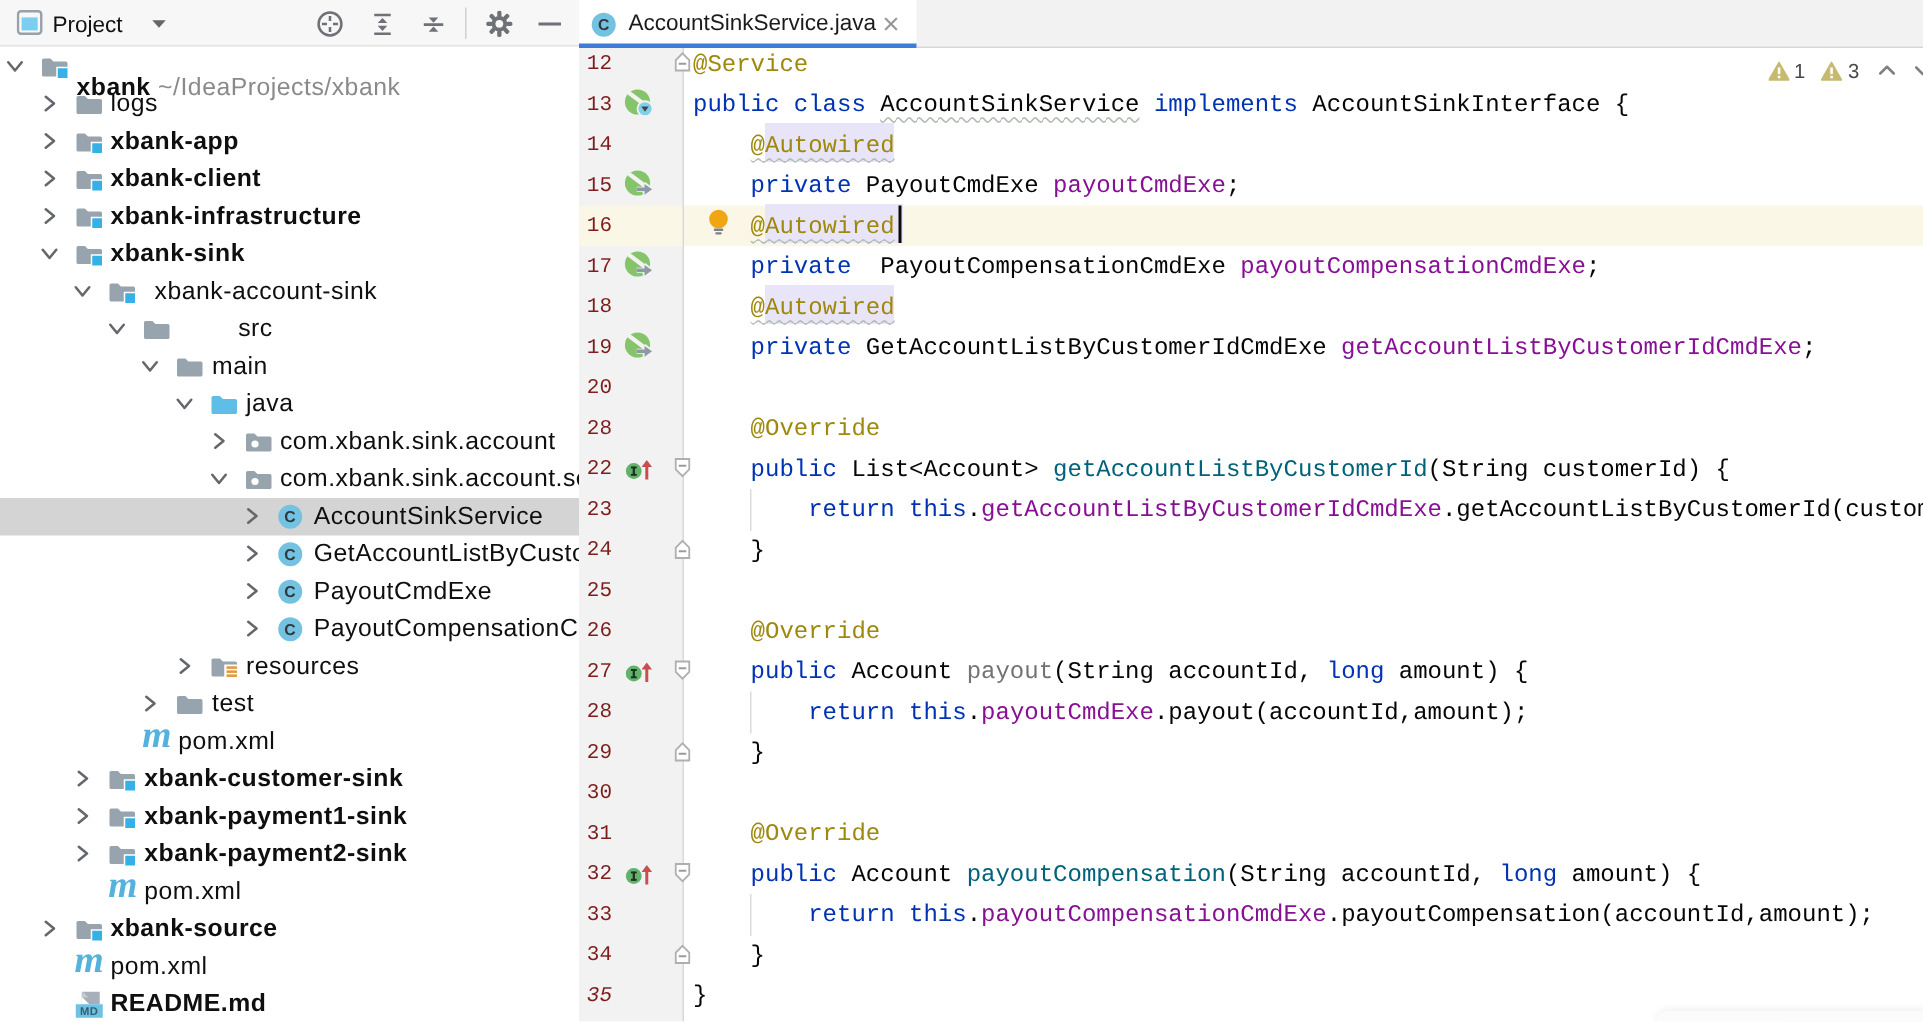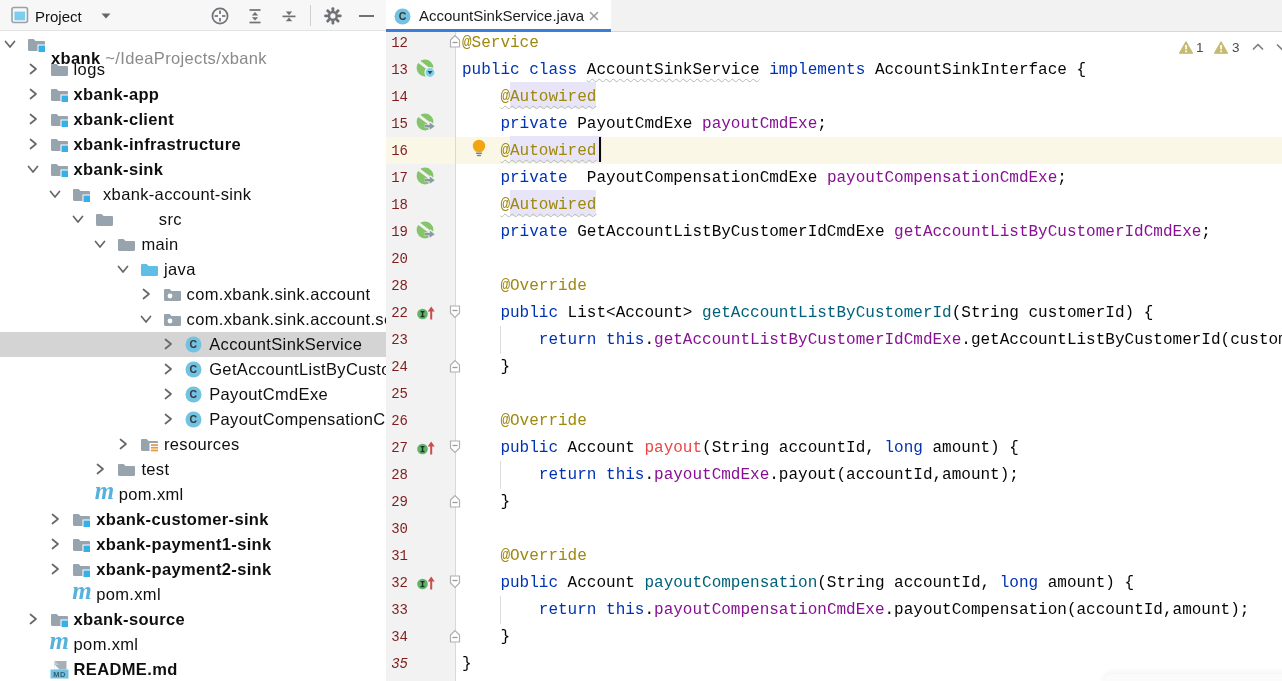--- a/index.html
+++ b/index.html
@@ -52,21 +52,21 @@
 <div class="cl" style="top:110.5px;">    <span style="color:#0033B3">private</span> PayoutCmdExe <span style="color:#871094">payoutCmdExe</span>;</div>
 <div class="cl" style="top:137.5px;">    <span class="wv" style="color:#9E880D">@Autowired</span></div>
 <div class="cl" style="top:164.5px;">    <span style="color:#0033B3">private</span>  PayoutCompensationCmdExe <span style="color:#871094">payoutCompensationCmdExe</span>;</div>
 <div class="cl" style="top:191.5px;">    <span class="wv" style="color:#9E880D">@Autowired</span></div>
 <div class="cl" style="top:218.5px;">    <span style="color:#0033B3">private</span> GetAccountListByCustomerIdCmdExe <span style="color:#871094">getAccountListByCustomerIdCmdExe</span>;</div>
 <div class="cl" style="top:272.5px;">    <span style="color:#9E880D">@Override</span></div>
 <div class="cl" style="top:299.5px;">    <span style="color:#0033B3">public</span> List&lt;Account&gt; <span style="color:#00627A">getAccountListByCustomerId</span>(String customerId) {</div>
 <div class="cl" style="top:326.5px;">        <span style="color:#0033B3">return</span> <span style="color:#0033B3">this</span>.<span style="color:#871094">getAccountListByCustomerIdCmdExe</span>.getAccountListByCustomerId(customerId);</div>
 <div class="cl" style="top:353.5px;">    }</div>
 <div class="cl" style="top:407.5px;">    <span style="color:#9E880D">@Override</span></div>
-<div class="cl" style="top:434.5px;">    <span style="color:#0033B3">public</span> Account <span style="color:#ef4444">payout</span>(String accountId, <span style="color:#0033B3">long</span> amount) {</div>
+<div class="cl" style="top:434.5px;">    <span style="color:#0033B3">public</span> Account <span style="color:#737373">payout</span>(String accountId, <span style="color:#0033B3">long</span> amount) {</div>
 <div class="cl" style="top:461.5px;">        <span style="color:#0033B3">return</span> <span style="color:#0033B3">this</span>.<span style="color:#871094">payoutCmdExe</span>.payout(accountId,amount);</div>
 <div class="cl" style="top:488.5px;">    }</div>
 <div class="cl" style="top:542.5px;">    <span style="color:#9E880D">@Override</span></div>
 <div class="cl" style="top:569.5px;">    <span style="color:#0033B3">public</span> Account <span style="color:#00627A">payoutCompensation</span>(String accountId, <span style="color:#0033B3">long</span> amount) {</div>
 <div class="cl" style="top:596.5px;">        <span style="color:#0033B3">return</span> <span style="color:#0033B3">this</span>.<span style="color:#871094">payoutCompensationCmdExe</span>.payoutCompensation(accountId,amount);</div>
 <div class="cl" style="top:623.5px;">    }</div>
 <div class="cl" style="top:650.5px;">}</div>
 <div style="position:absolute;left:598.5px;top:137.0px;width:2.8px;height:24.5px;background:#0a0a0a;"></div>
 <svg width="20" height="20" viewBox="0 0 20 20" style="position:absolute;left:416px;top:59.0px;">
     <circle cx="9" cy="9" r="8.4" fill="#85C46A"></circle>

